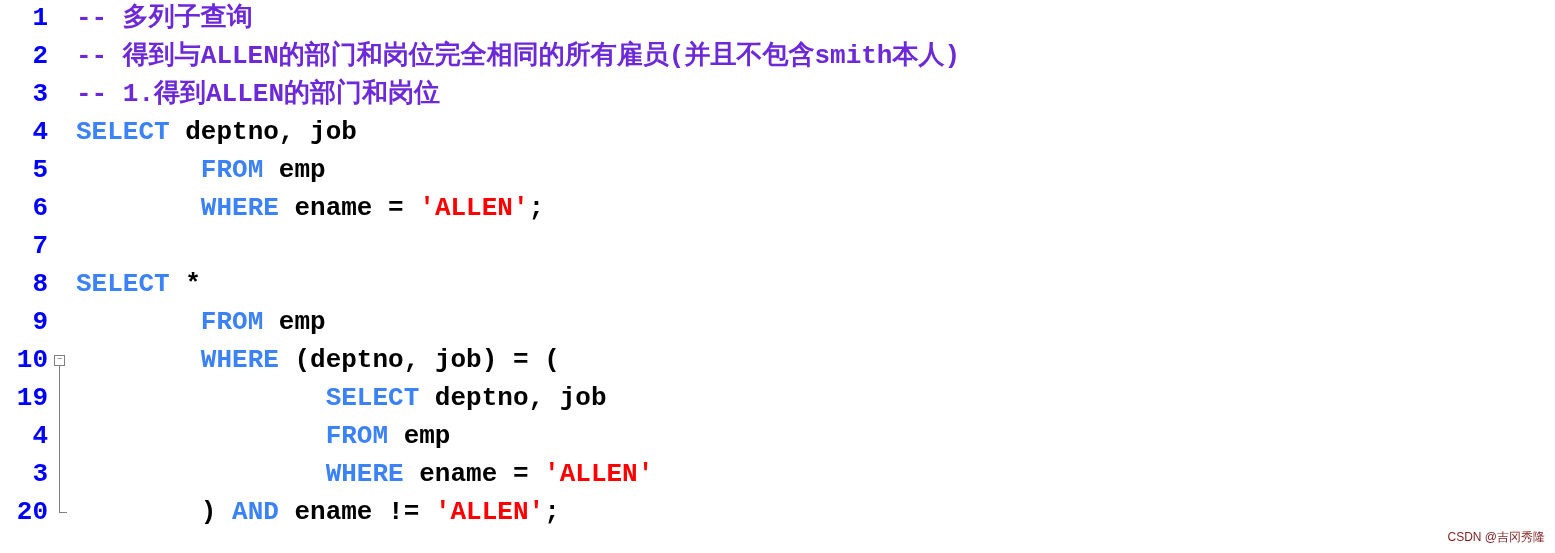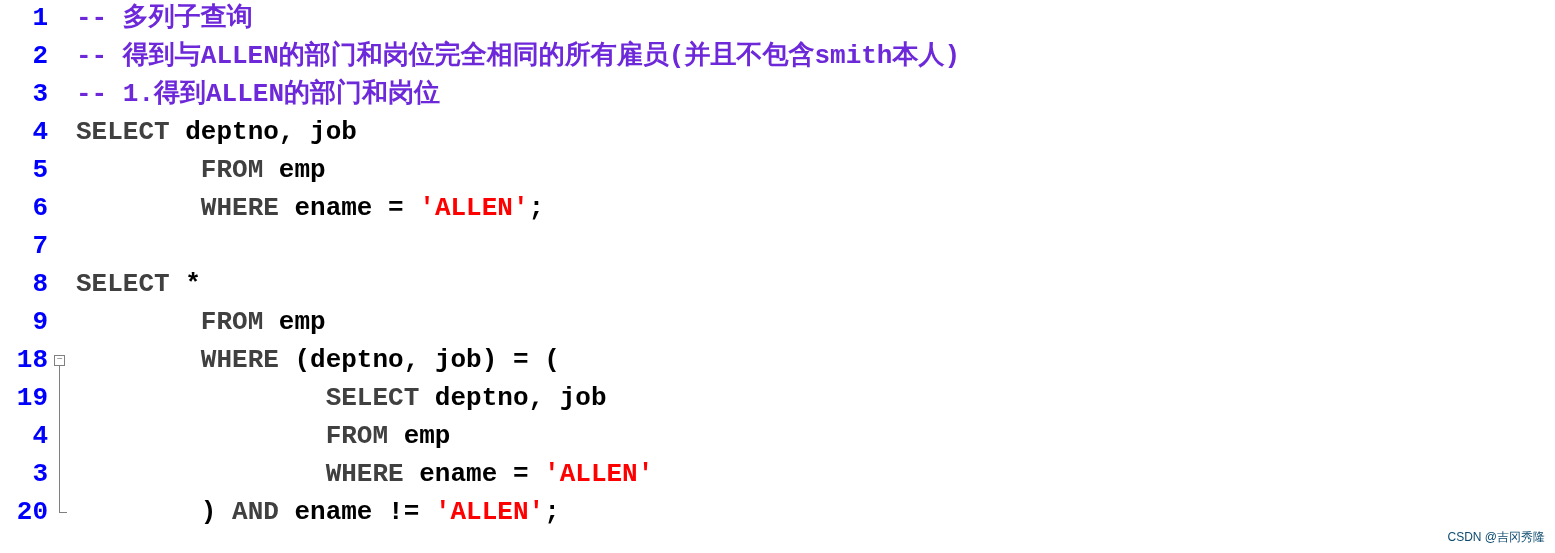--- a/index.html
+++ b/index.html
@@ -61,50 +61,50 @@
       background: #808080;
     }
     .code-area {
       flex: 1;
       white-space: pre;
     }
     .line {
       height: 38px;
     }
     .comment { color: #6d28d9; }
-    .keyword { color: #404040; }
+    .keyword { color: #3b82f6; }
     .text { color: #000000; text-align: right; }
     .string { color: #ff0000; }
     .operator { color: #000000; }
     .punct { color: #000000; }
     .watermark {
       position: absolute;
       bottom: 6px;
       right: 10px;
       font-size: 12px;
       font-weight: normal;
-      color: #0c4a6e;
+      color: #7f1d1d;
       font-family: Arial, sans-serif;
     }
   </style>
 </head>
 <body>
 
 <div class="code-container">
   <div class="gutter">
       <div class="line">1</div>
       <div class="line">2</div>
       <div class="line">3</div>
       <div class="line">4</div>
       <div class="line">5</div>
       <div class="line">6</div>
       <div class="line">7</div>
       <div class="line">8</div>
       <div class="line">9</div>
-      <div class="line">18</div>
+      <div class="line">10</div>
       <div class="line">19</div>
       <div class="line">4</div>
       <div class="line">3</div>
       <div class="line">20</div>
     </div>
   <div class="fold-gutter">
       <div class="fold-marker" style="top: 355px;">−</div>
       <div class="fold-line" style="top: 366px; height: 146px;"></div>
       <div class="fold-end" style="top: 512px;"></div>
     </div>

